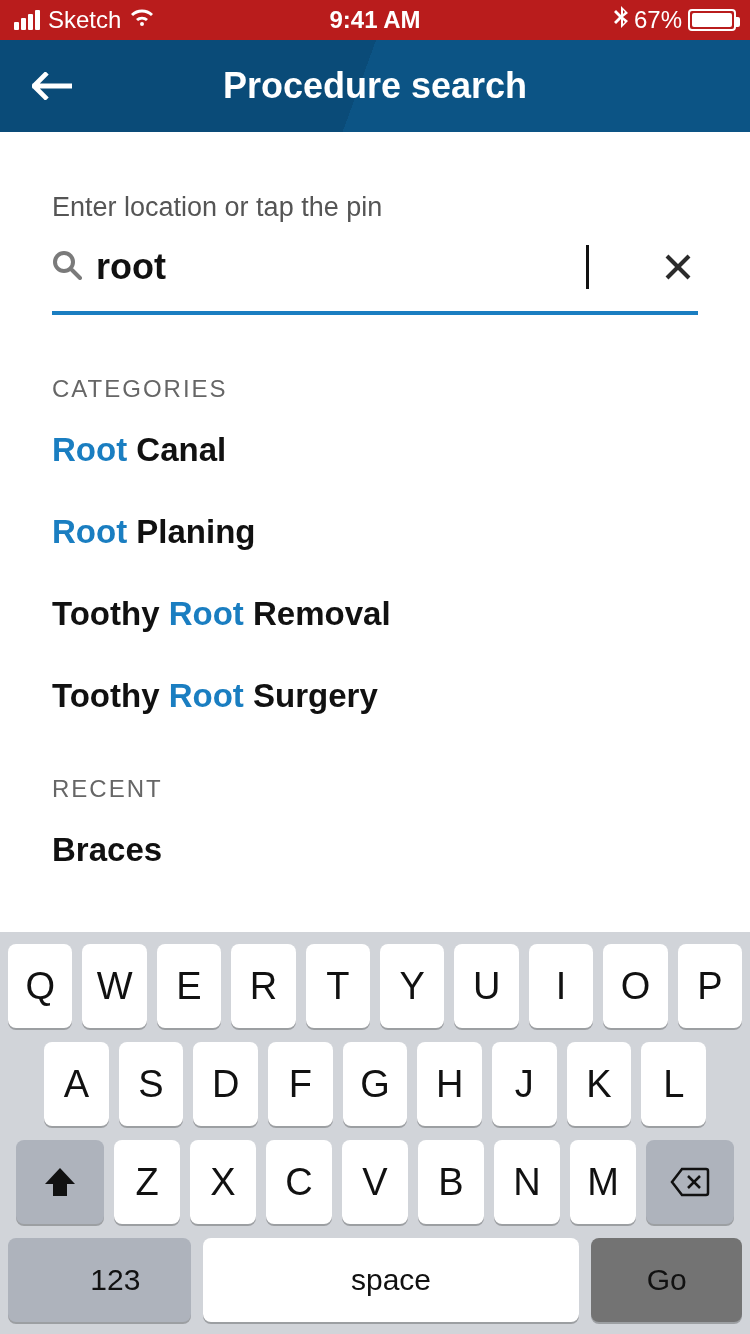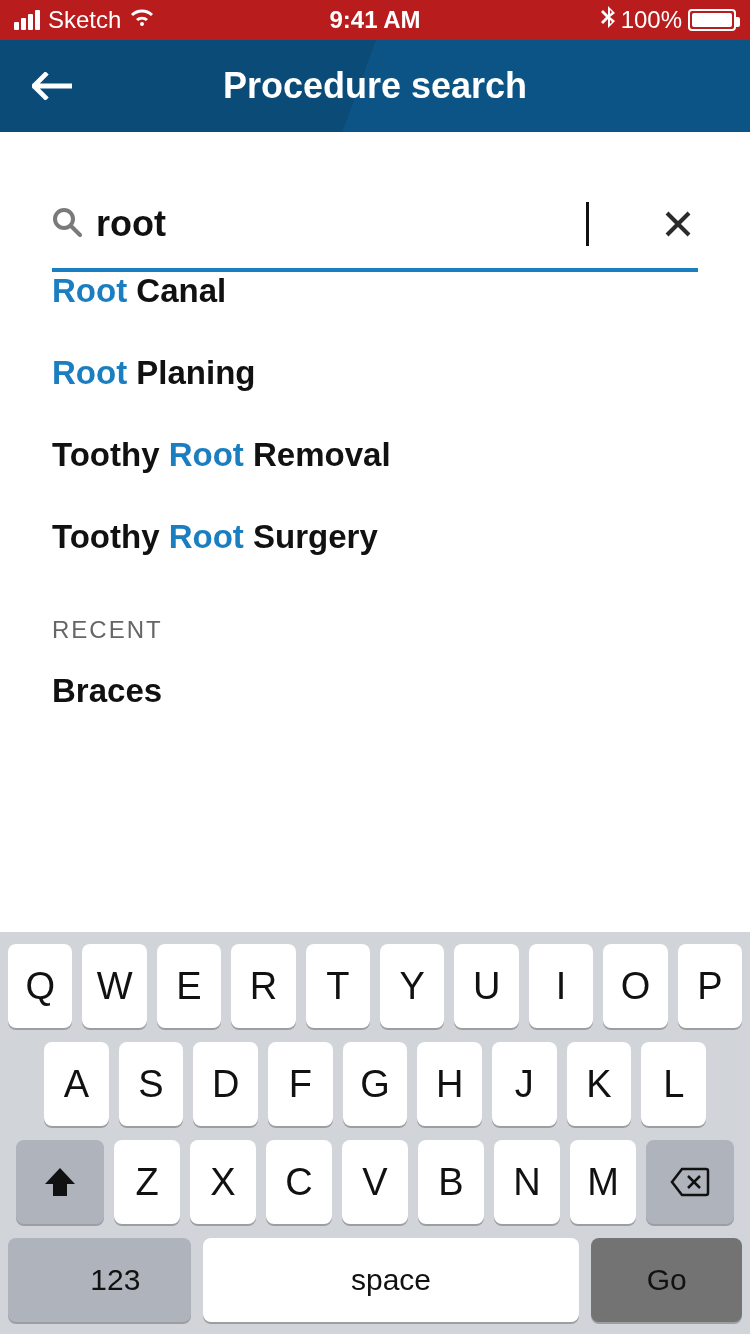--- a/index.html
+++ b/index.html
@@ -126,55 +126,57 @@
         </svg>
     </span>
   </div>
   <div class="status-center">9:41 AM</div>
   <div class="status-right">
     <span class="bt-icon">
       <svg width="14" height="22" viewBox="0 0 14 22">
           <path d="M7 0v9L2 4 0 6l5 5-5 5 2 2 5-5v9l7-7-5-4 5-4-7-7zm2 4l2 2-2 2V4zm0 10l2 2-2 2v-4z" fill="#fff"></path>
         </svg>
     </span>
-    <span>100%</span>
+    <span>67%</span>
     <span class="battery">
         <span class="battery-fill"></span>
       </span>
   </div>
 </div>
 
 <div class="nav-header">
   <div class="back-btn">
     <svg width="42" height="28" viewBox="0 0 42 28">
         <path d="M14 2L2 14l12 12M3 14h38" stroke="#fff" stroke-width="5" fill="none" stroke-linecap="square"></path>
       </svg>
   </div>
   <div class="nav-title">Procedure search</div>
 </div>
 
 <div class="content">
+  <div class="search-label">Enter location or tap the pin</div>
   <div class="search-row">
     <span class="search-icon">
       <svg width="30" height="30" viewBox="0 0 30 30">
           <circle cx="12" cy="12" r="9" stroke="#7a7a7a" stroke-width="4" fill="none"></circle>
           <line x1="20" y1="20" x2="28" y2="28" stroke="#7a7a7a" stroke-width="4" stroke-linecap="round"></line>
         </svg>
     </span>
     <input class="search-input" value="root" style="">
     <span class="cursor"></span>
     <div style="flex:1"></div>
     <div class="clear-btn">
       <svg width="28" height="28" viewBox="0 0 28 28">
           <line x1="3" y1="3" x2="25" y2="25" stroke="#2b2b2b" stroke-width="4"></line>
           <line x1="25" y1="3" x2="3" y2="25" stroke="#2b2b2b" stroke-width="4"></line>
         </svg>
     </div>
   </div>
 
+  <div class="section-header">CATEGORIES</div>
 
   <div class="result-item">
     <span class="hl">Root</span><span> Canal</span>
   </div>
   <div class="result-item">
     <span class="hl">Root</span><span> Planing</span>
   </div>
   <div class="result-item">
     <span>Toothy </span><span class="hl">Root</span><span> Removal</span>
   </div>

